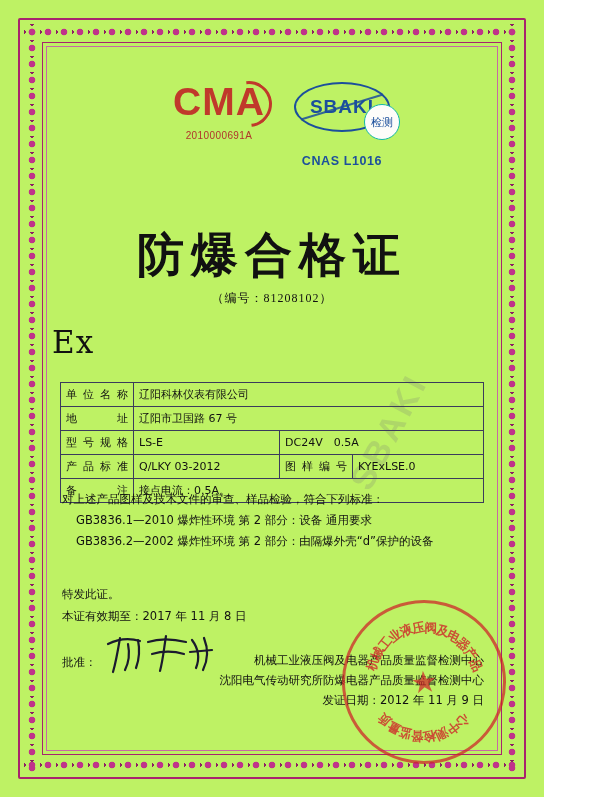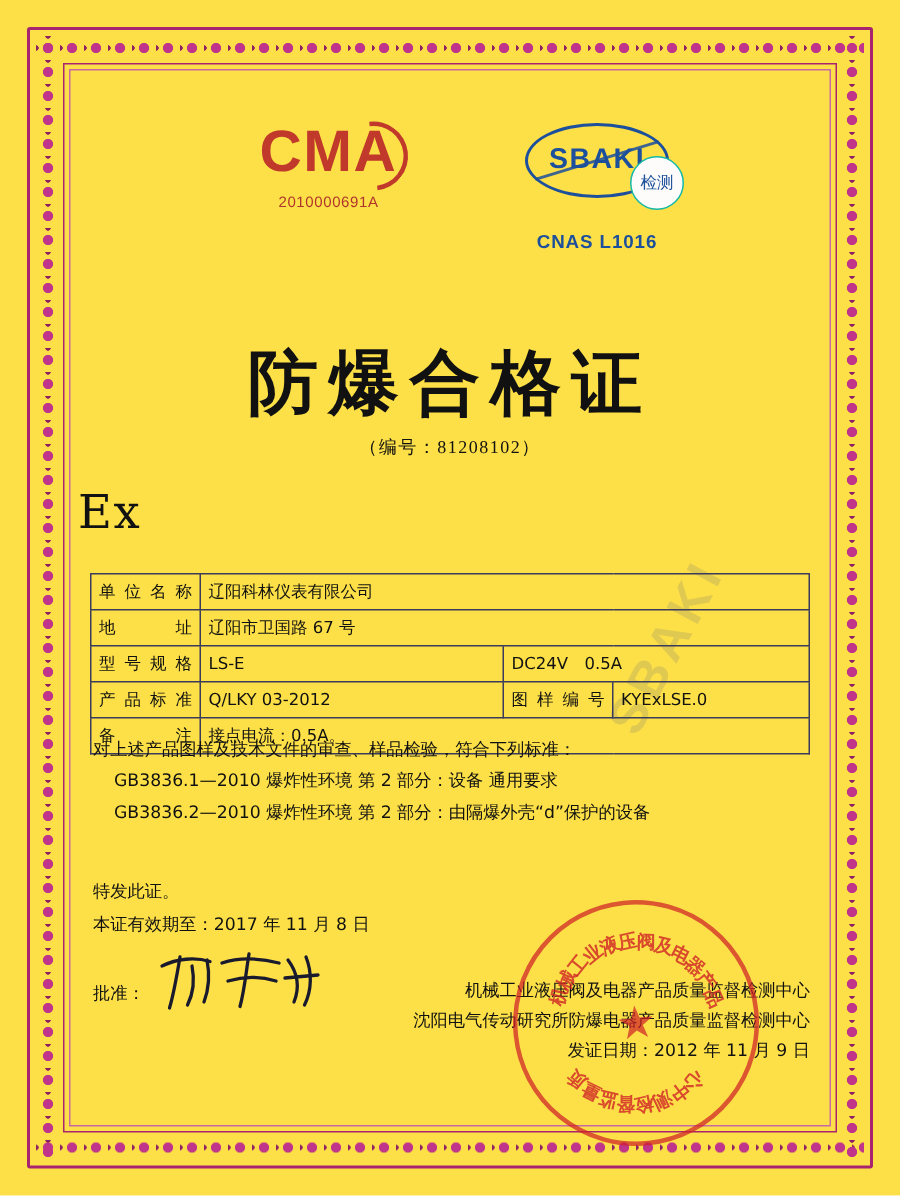--- a/index.html
+++ b/index.html
@@ -13,23 +13,23 @@
     font-family: "Liberation Serif", serif;
     color: #1a1a1a;
     overflow: hidden;
     position: relative;
   }
 
   
   .certificate {
     position: absolute;
     left: 0; top: 0;
-    width: 600px;
+    width: 544px;
     height: 797px;
-    background: #fde047;
+    background: #bef264;
   }
 
   
   .border-outer {
     position: absolute;
     left: 18px; top: 18px;
     right: 18px; bottom: 18px;
     border: 2px solid #a8246e;
     border-radius: 2px;
   }
@@ -393,21 +393,21 @@
       <tr>
         <td class="lbl">备　　注</td>
         <td class="val" colspan="3">接点电流：0.5A。</td>
       </tr>
     </tbody>
       </table>
 
     <div class="standards">
       <div>对上述产品图样及技术文件的审查、样品检验，符合下列标准：</div>
       <div class="indent">GB3836.1—2010  爆炸性环境  第 2 部分：设备  通用要求</div>
-      <div class="indent">GB3836.2—2010  爆炸性环境  第 2 部分：由隔爆外壳“d”保护的设备</div>
+      <div class="indent">GB3836.2—2002  爆炸性环境  第 2 部分：由隔爆外壳“d”保护的设备</div>
     </div>
 
     <div class="hereby">特发此证。</div>
     <div class="valid">本证有效期至：2017 年 11 月 8 日</div>
     <div class="approve">批准：</div>
 
     <svg class="signature" viewBox="0 0 115 46">
       <g stroke="#1a1a2e" stroke-width="2.2" fill="none" stroke-linecap="round">
         <path d="M4 14 C14 9, 26 8, 36 11"></path>
         <path d="M16 8 C14 20, 12 32, 9 42"></path>

